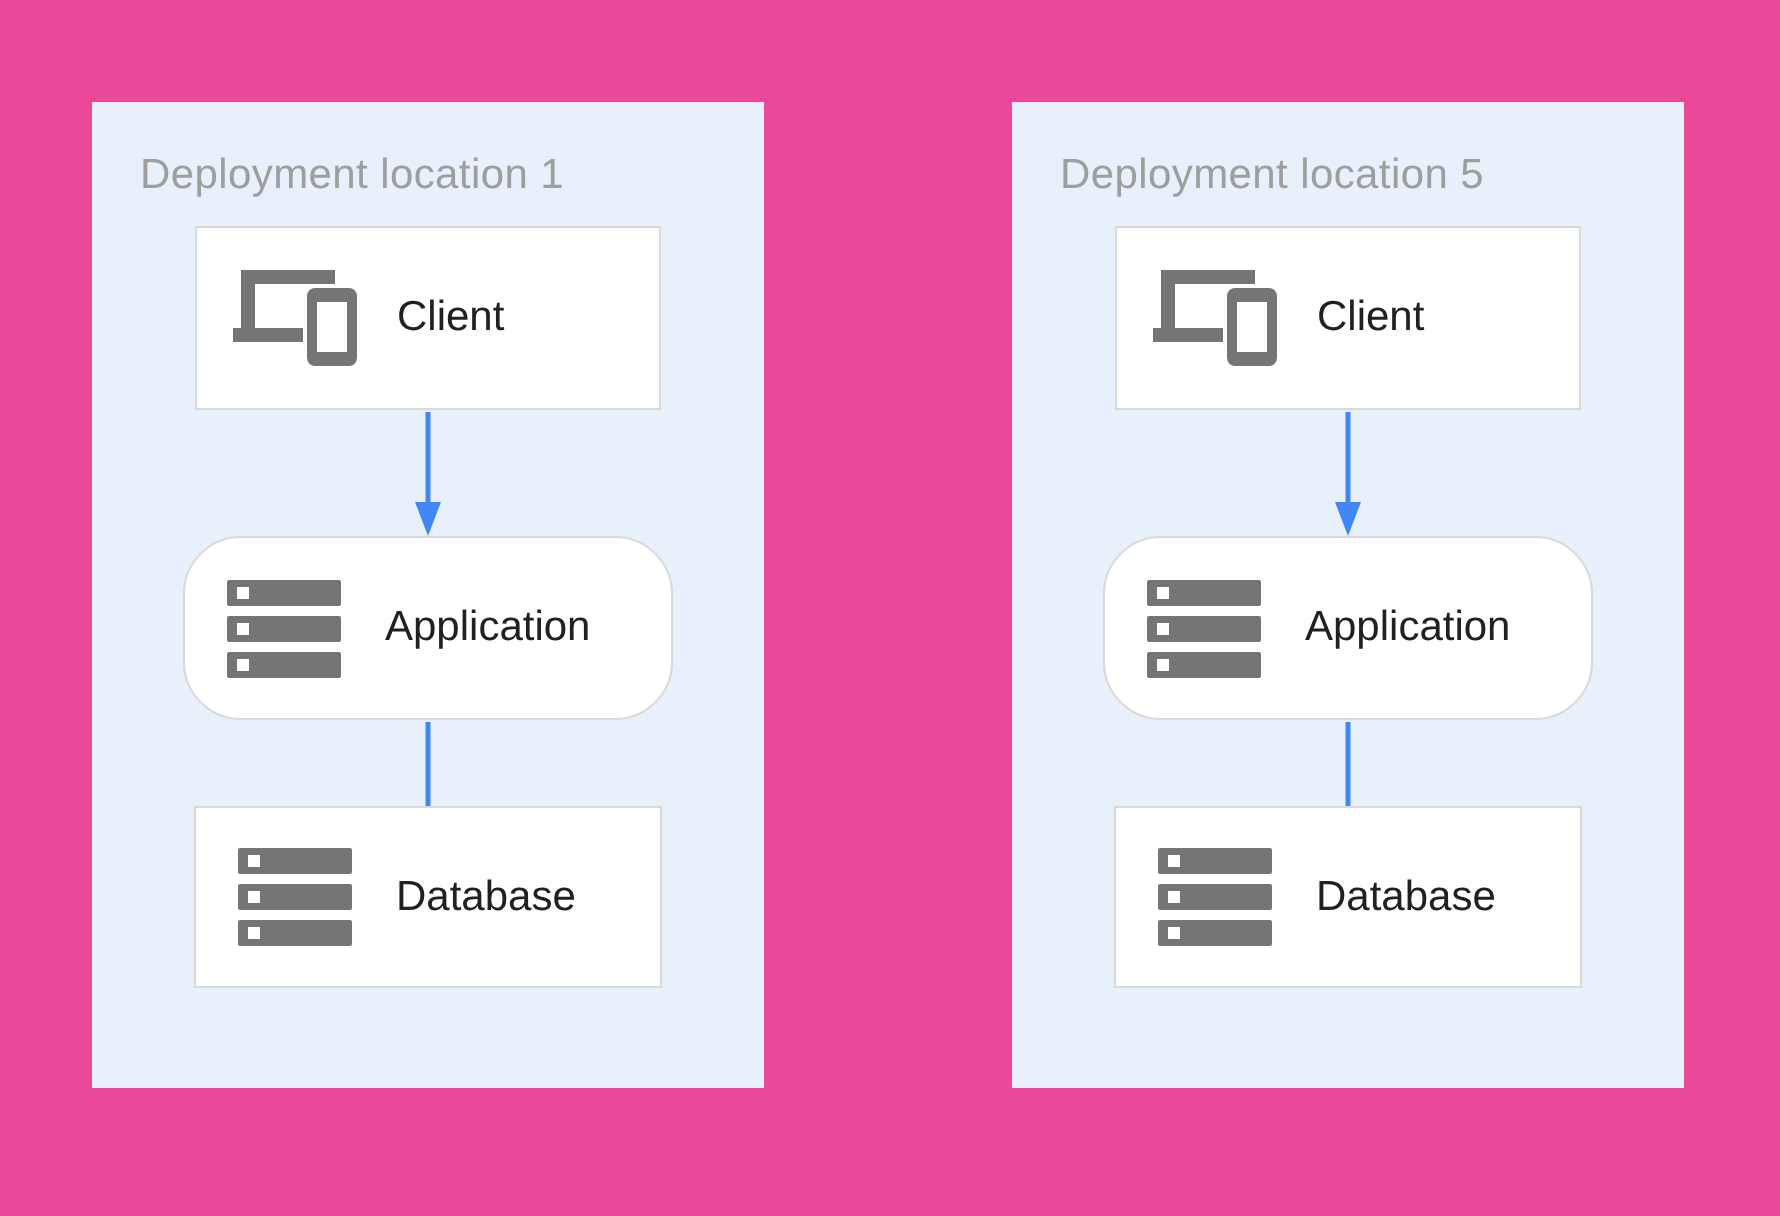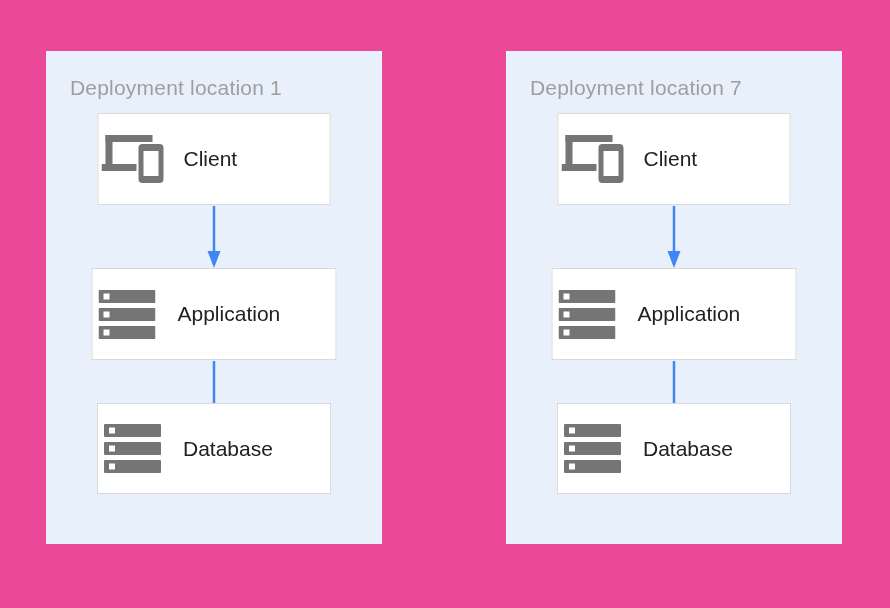--- a/index.html
+++ b/index.html
@@ -37,24 +37,24 @@
   }
   .node {
     position: absolute;
     left: 50%;
     transform: translateX(-50%);
     background: #ffffff;
     border: 1px solid #d9d9d9;
     display: flex;
     align-items: center;
     box-sizing: border-box;
-    padding-left: 2px;
+    padding-left: 17px;
   }
   .node-client   { top: 62px;  width: 233px; height: 92px; }
-  .node-app      { top: 217px; width: 245px; height: 92px; }
+  .node-app      { top: 217px; width: 245px; height: 92px; border-radius: 29px; }
   .node-db       { top: 352px; width: 234px; height: 91px; }
   .icon-wrap {
     width: 64px;
     display: flex;
     align-items: center;
     justify-content: center;
     flex: none;
   }
   .node-label {
     margin-left: 19px;
@@ -134,21 +134,21 @@
       <span class="icon-wrap">
         <svg width="57" height="49" viewBox="0 0 57 49">
             <use href="#server-glyph"></use>
           </svg>
       </span>
       <span class="node-label">Database</span>
     </div>
   </section>
 
   <section class="panel panel-2">
-    <h2 class="panel-title">Deployment location 7</h2>
+    <h2 class="panel-title">Deployment location 5</h2>
 
     <div class="node node-client">
       <span class="icon-wrap">
         <svg width="63" height="48" viewBox="0 0 63 48">
             <use href="#devices-glyph"></use>
           </svg>
       </span>
       <span class="node-label">Client</span>
     </div>
 

